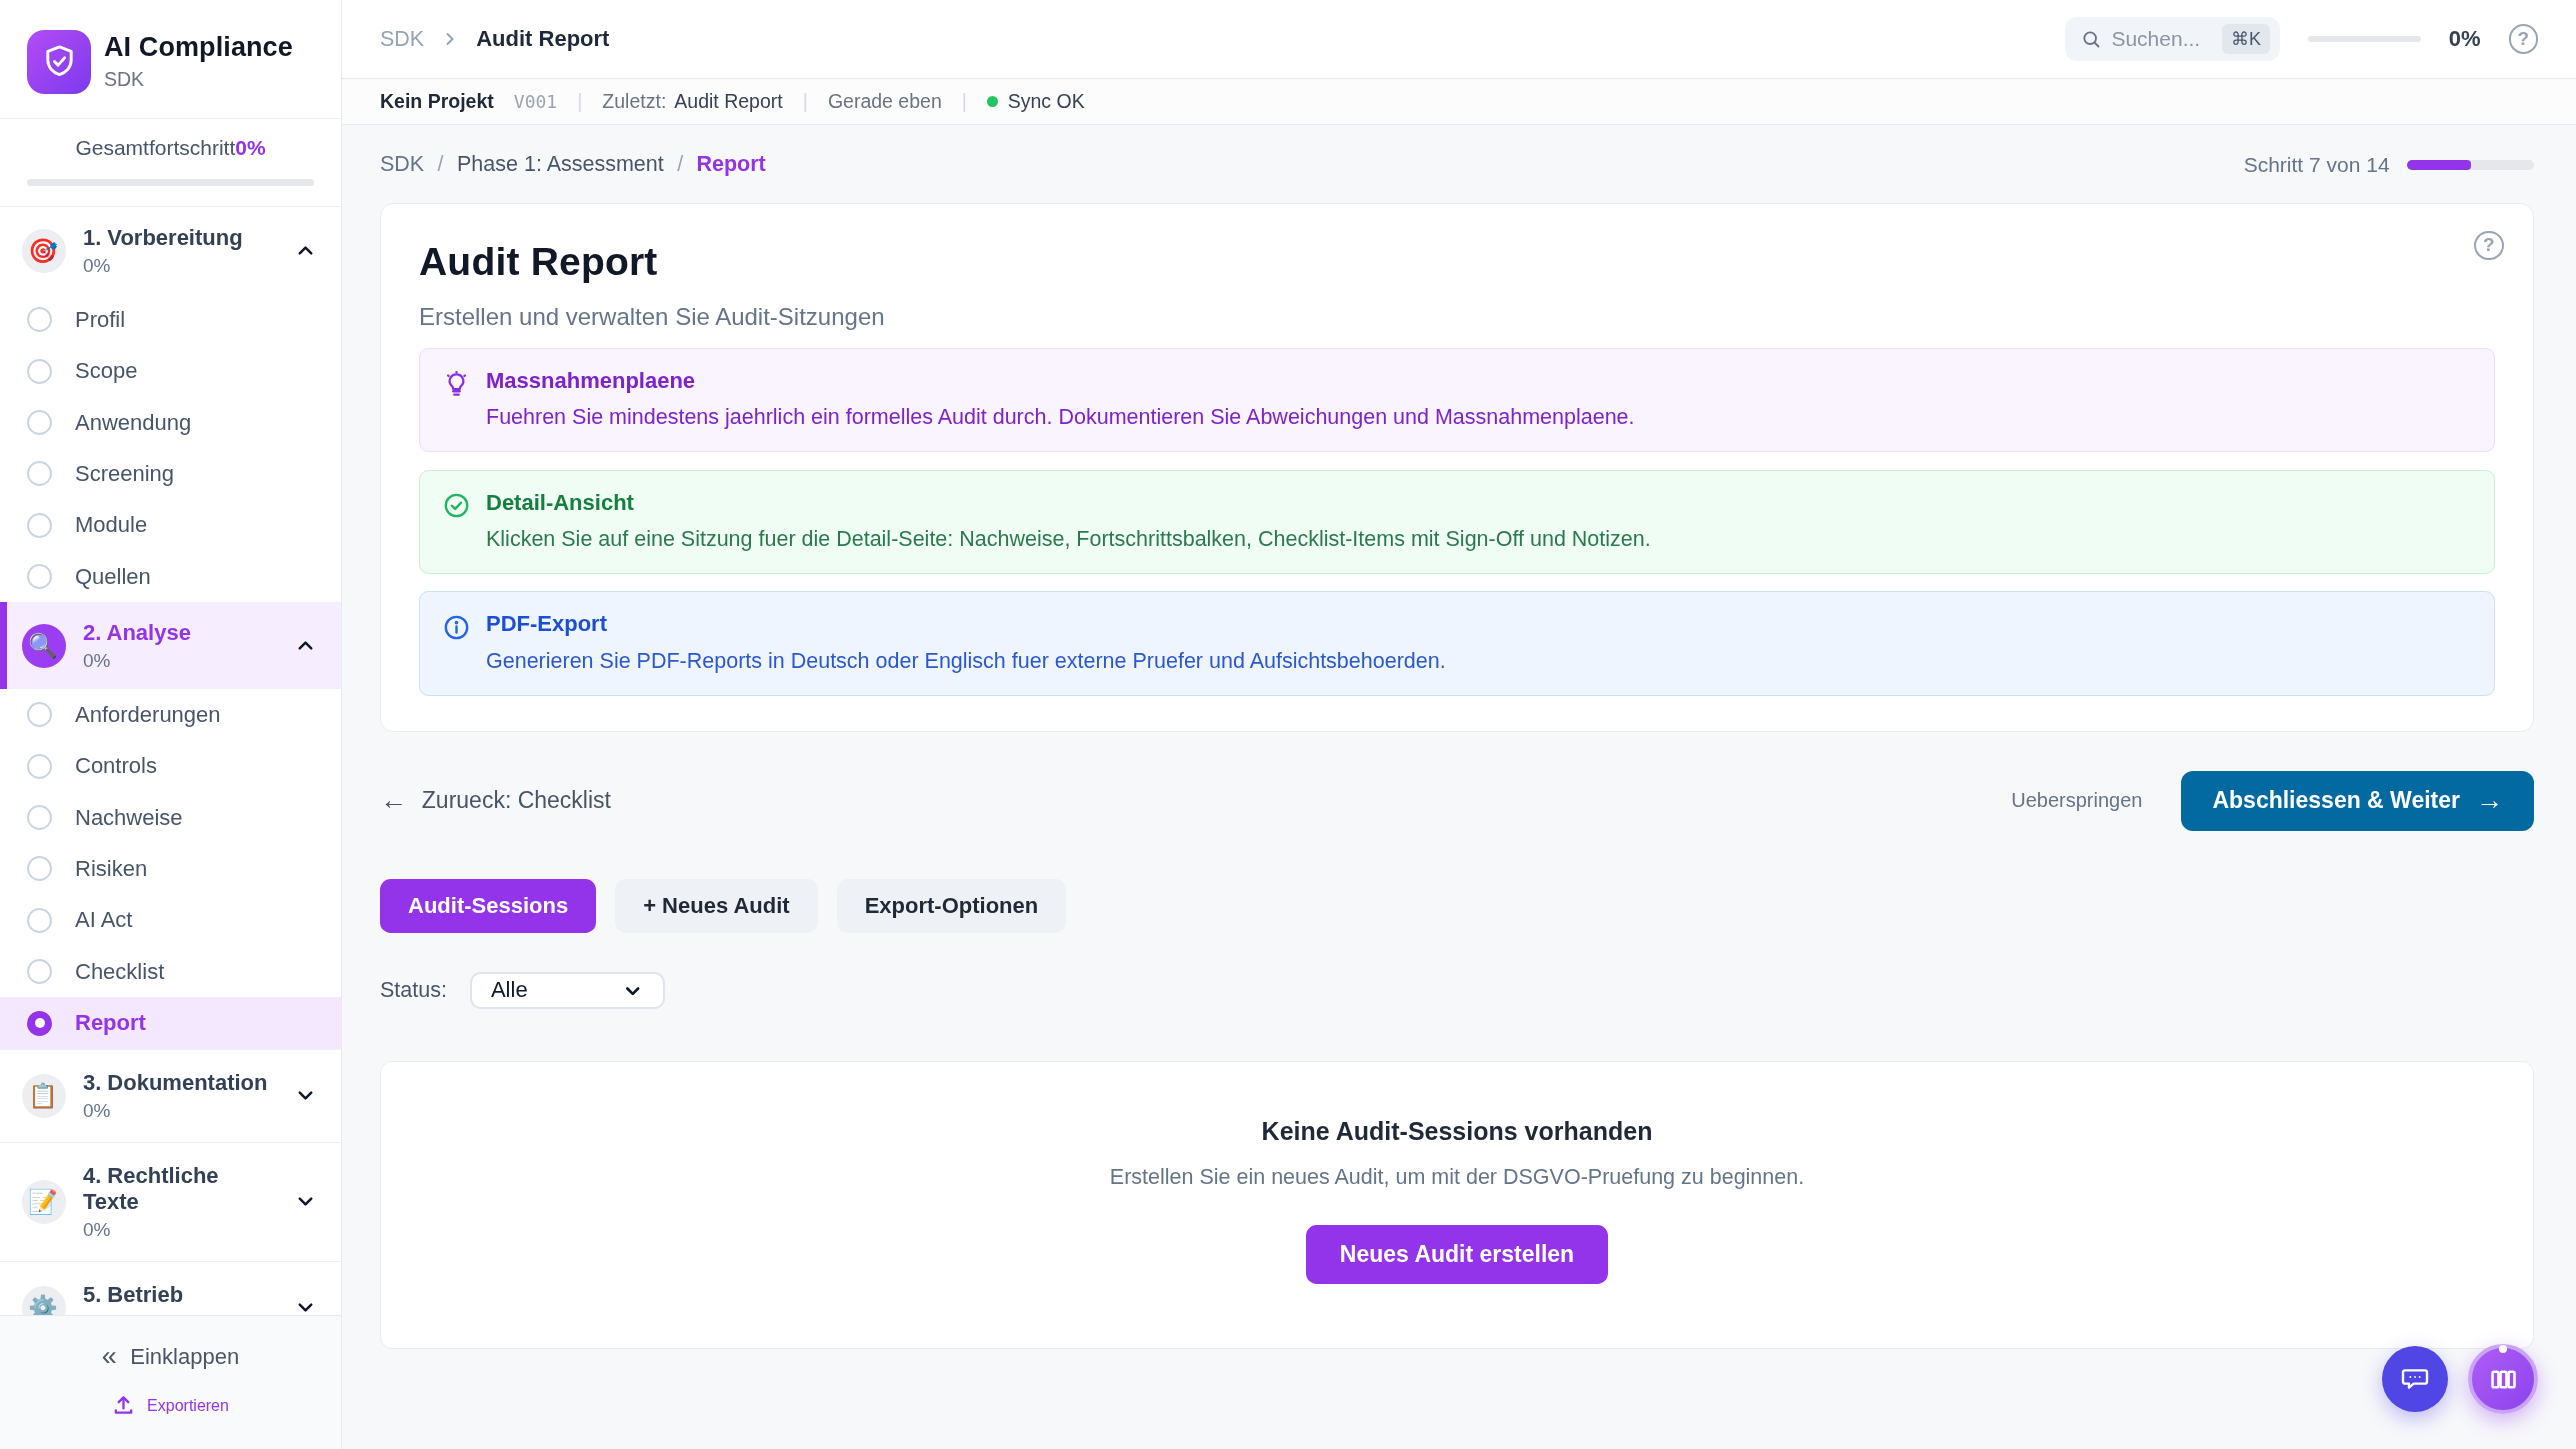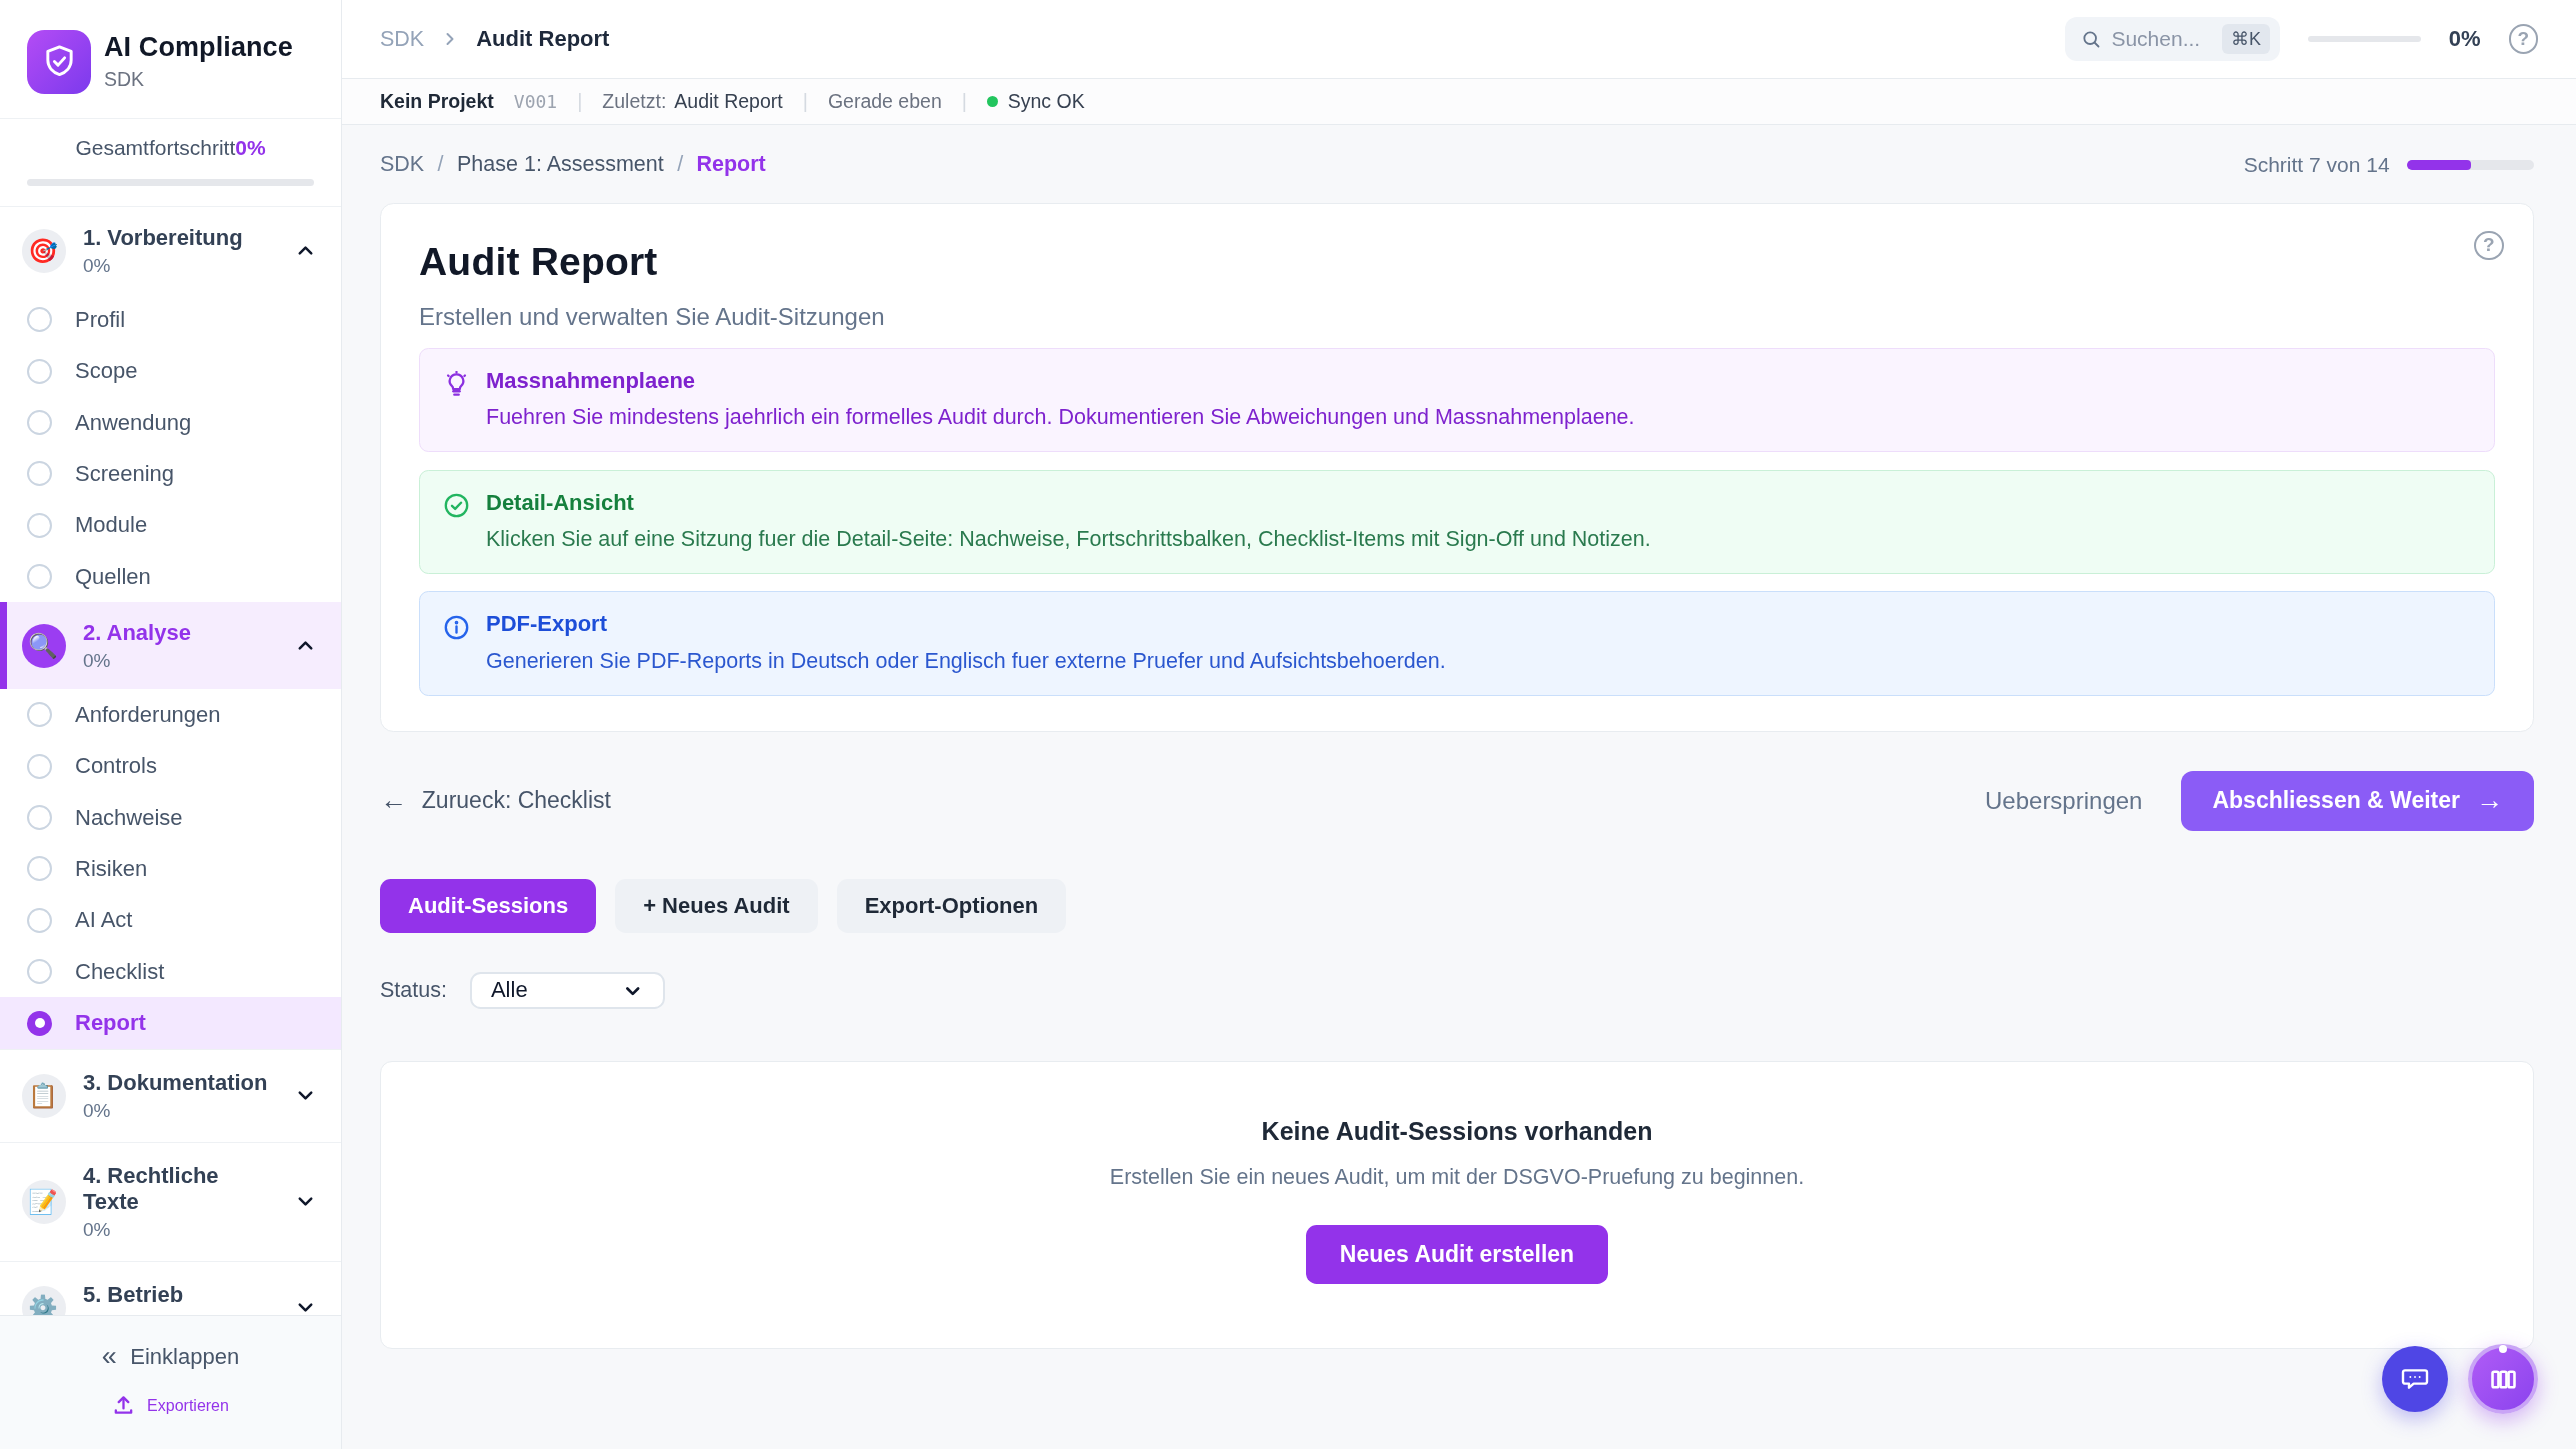--- a/index.html
+++ b/index.html
@@ -134,23 +134,23 @@
   .ib-green .ib-title { color:#15803d; }
   .ib-green .ib-desc { color:#2a7a4e; }
   .ib-blue { background:#eef5ff; border:1.3px solid #cadffb; }
   .ib-blue .ib-title { color:#1d4ed8; }
   .ib-blue .ib-desc { color:#2b57cf; }
   
   .nav-row { margin-top:39px; display:flex; align-items:center; justify-content:space-between; }
   .back-btn { display:flex; align-items:center; gap:14.8px; font-size:23px; color:#475569; cursor:pointer; }
   .back-arrow { font-size:27px; line-height:1; }
   .nav-right { display:flex; align-items:center; gap:39px; }
-  .skip-btn { font-size:24px; color:#64748b; cursor:pointer; }
+  .skip-btn { font-size:20px; color:#64748b; cursor:pointer; }
   .primary-btn {
-    background:#8b5cf6; color:#fff; border:none; border-radius:12px;
+    background:#0369a1; color:#fff; border:none; border-radius:12px;
     height:60px; padding:0 31px; font-size:23px; font-weight:600;
     display:flex; align-items:center; gap:16px; cursor:pointer;
     font-family:"Liberation Sans", sans-serif;
   }
   .pb-arrow { font-size:27px; line-height:1; }
   
   .tabs { margin-top:48px; display:flex; gap:19px; }
   .tab {
     height:54px; border-radius:10.7px; padding:0 28px; font-size:22px; font-weight:600;
     display:flex; align-items:center; cursor:pointer; background:#eef1f5; color:#1f2937;

